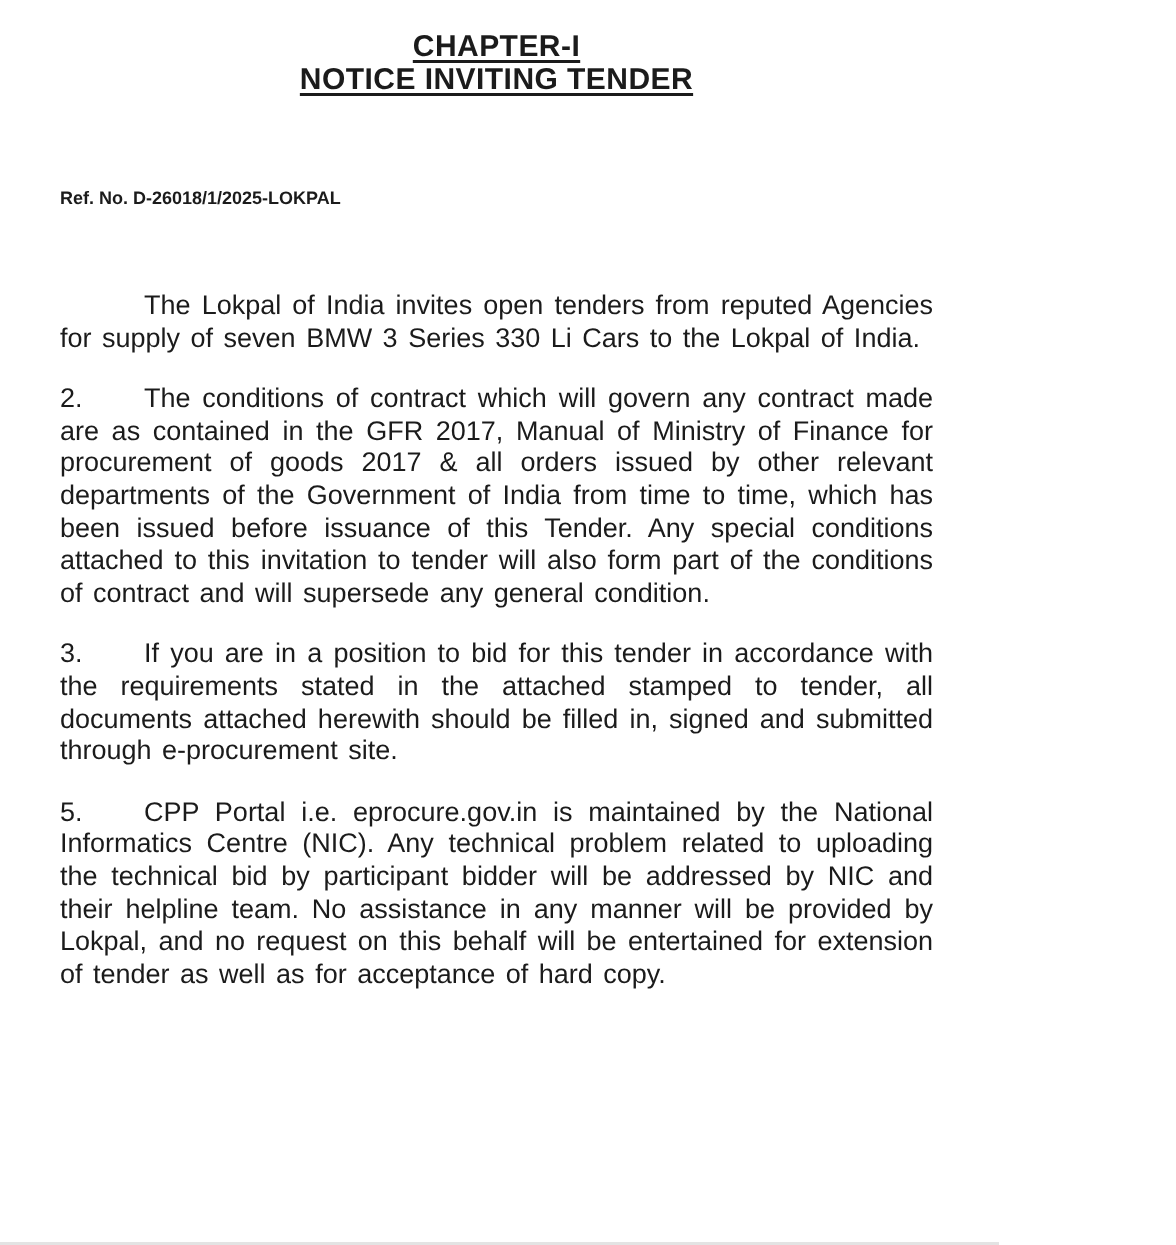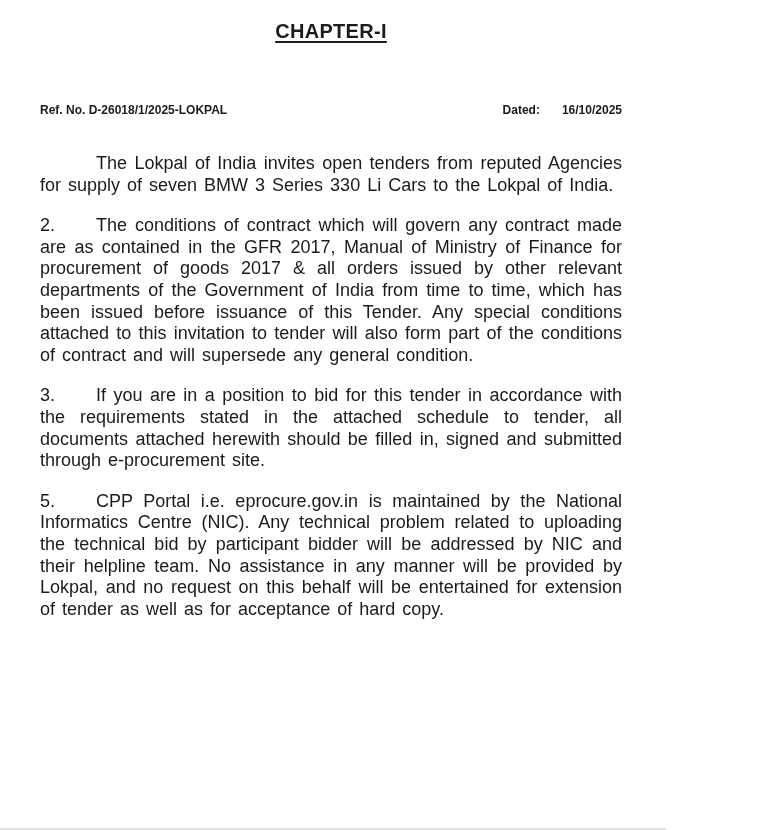--- a/index.html
+++ b/index.html
@@ -41,21 +41,21 @@
     margin-top: 57px;
     font-weight: bold;
     font-size: 12px;
     line-height: 22px;
   }
   .dated-group {
     display: flex;
     gap: 22px;
   }
   .paras {
-    margin-top: 32px;
+    margin-top: 50px;
   }
   .para {
     margin: 0 0 19px 0;
     font-size: 18px;
     line-height: 21.6px;
     text-align: justify;
     word-spacing: 2px;
   }
   .para.indent {
     text-indent: 56px;
@@ -68,30 +68,29 @@
 </style>
 </head>
 <body>
 
 <div class="page">
 
   <div class="doc-title">
     <div>
       <span class="title-line">CHAPTER-I</span>
     </div>
+    <div>
+      <span class="title-line">NOTICE INVITING TENDER</span>
+    </div>
   </div>
 
   <div class="ref-row">
     <span>Ref. No. D-26018/1/2025-LOKPAL</span>
-    <span class="dated-group">
-      <span>Dated:</span>
-      <span>16/10/2025</span>
-    </span>
   </div>
 
   <div class="paras" id="paragraphs">
       <p class="para indent"><span>The Lokpal of India invites open tenders from reputed Agencies for supply of seven BMW 3 Series 330 Li Cars to the Lokpal of India.</span></p>
       <p class="para"><span class="num">2.</span><span>The conditions of contract which will govern any contract made are as contained in the GFR 2017, Manual of Ministry of Finance for procurement of goods 2017 &amp; all orders issued by other relevant departments of the Government of India from time to time, which has been issued before issuance of this Tender. Any special conditions attached to this invitation to tender will also form part of the conditions of contract and will supersede any general condition.</span></p>
-      <p class="para"><span class="num">3.</span><span>If you are in a position to bid for this tender in accordance with the requirements stated in the attached schedule to tender, all documents attached herewith should be filled in, signed and submitted through e-procurement site.</span></p>
+      <p class="para"><span class="num">3.</span><span>If you are in a position to bid for this tender in accordance with the requirements stated in the attached stamped to tender, all documents attached herewith should be filled in, signed and submitted through e-procurement site.</span></p>
       <p class="para"><span class="num">5.</span><span>CPP Portal i.e. eprocure.gov.in is maintained by the National Informatics Centre (NIC). Any technical problem related to uploading the technical bid by participant bidder will be addressed by NIC and their helpline team. No assistance in any manner will be provided by Lokpal, and no request on this behalf will be entertained for extension of tender as well as for acceptance of hard copy.</span></p>
     </div>
 
 </div>
 
 </body></html>

